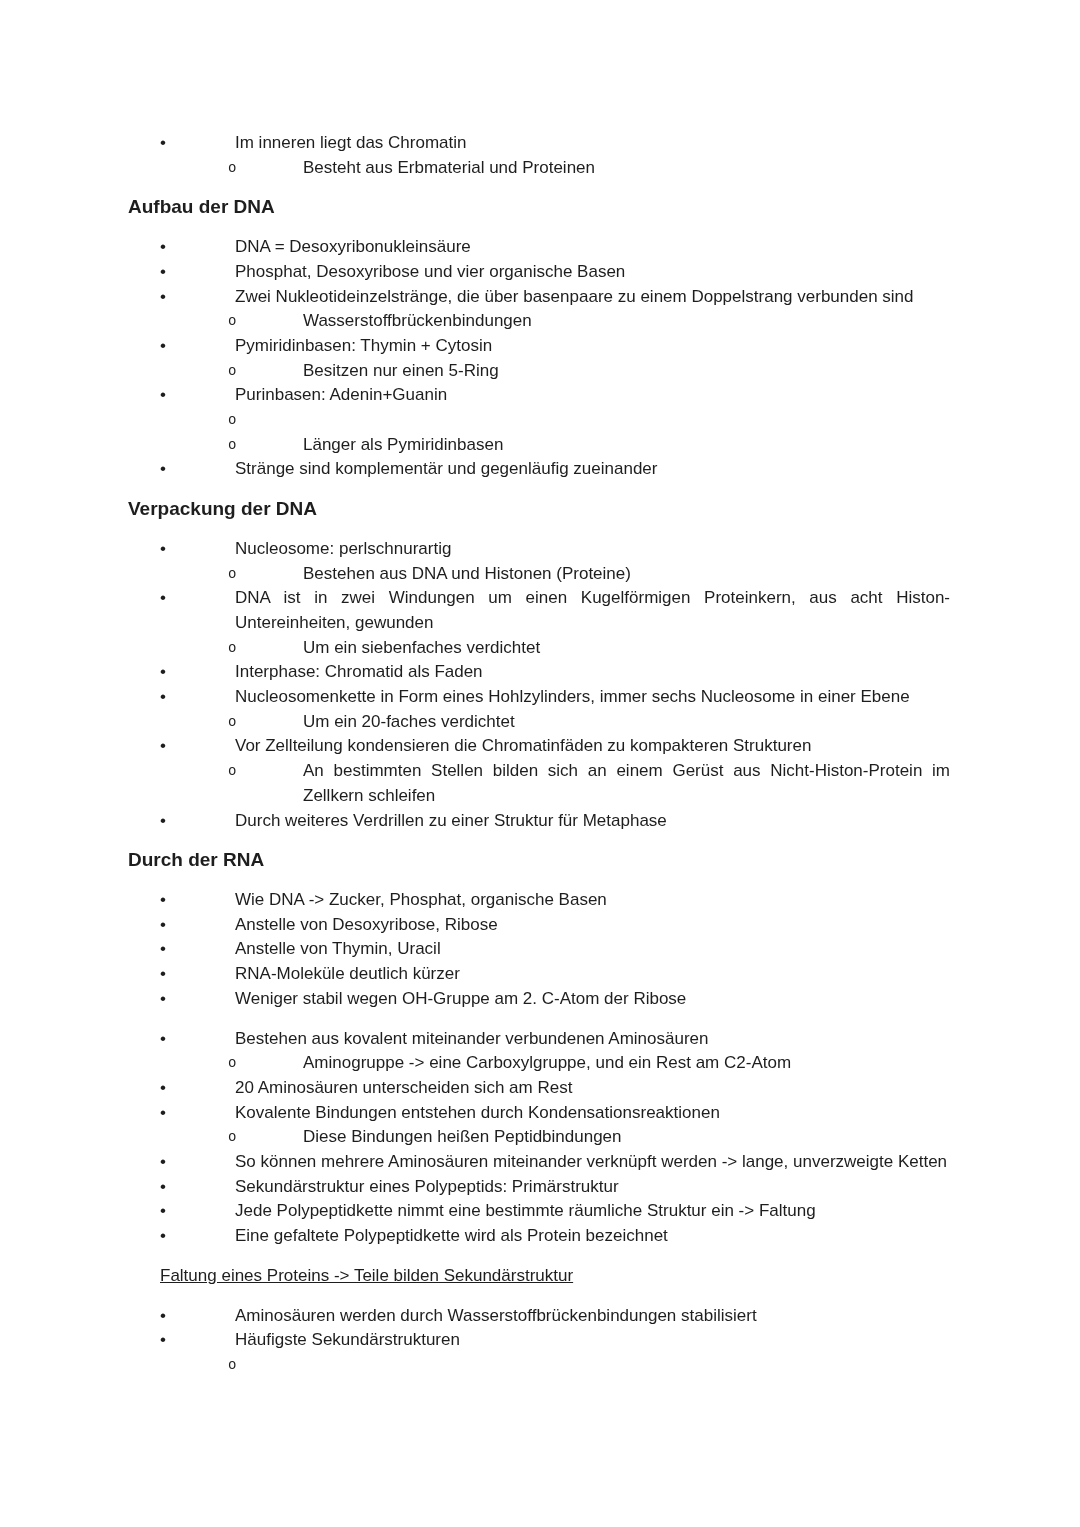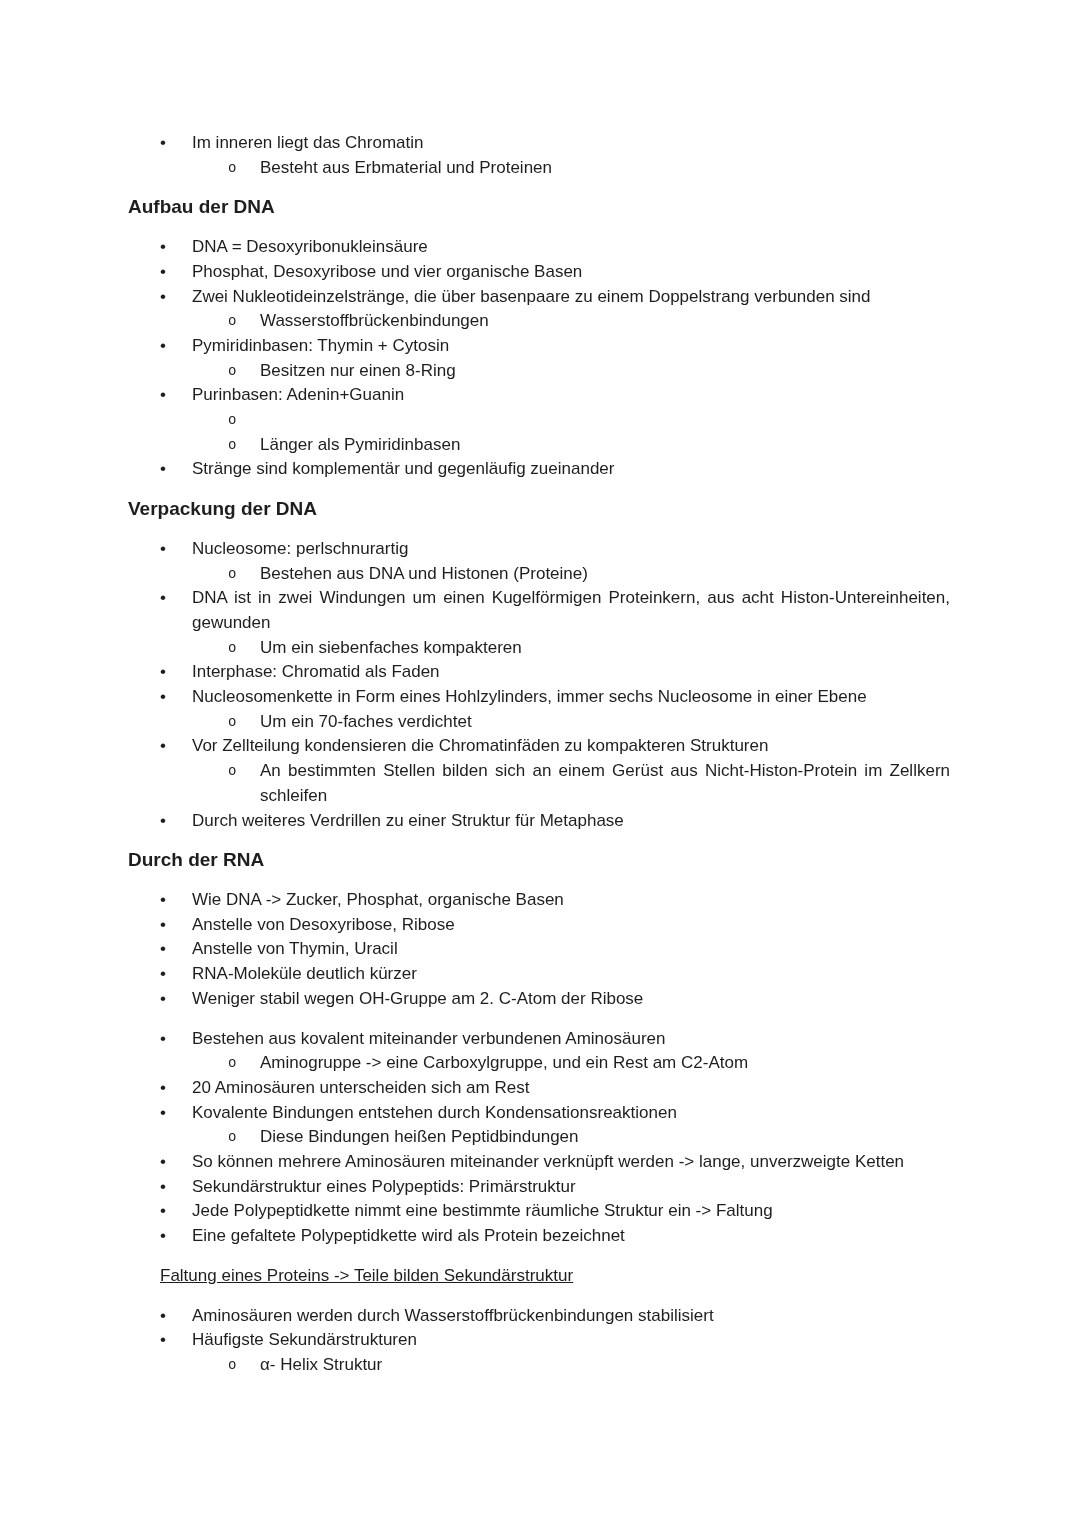--- a/index.html
+++ b/index.html
@@ -38,21 +38,21 @@
   .li.l1 { padding-left: 32px; }   
   .li.l2 { padding-left: 100px; }  
   .marker {
     flex: 0 0 32px;
     width: 32px;
   }
   .li.l2 .marker {
     font-family: "Liberation Mono", monospace;
     font-size: 14px;
   }
-  .text { flex: 1 1 auto; }
+  .text { flex: 1 1 auto; margin-left: 43px; }
   .text.justify { text-align: justify; }
   .para {
     margin: 0 0 15px 0;
     padding-left: 32px; 
     text-decoration: underline;
   }
 </style>
 </head>
 <body>
 
@@ -88,21 +88,21 @@
       <li class="li l2">
         <span class="marker">o</span>
         <span class="text">Wasserstoffbrückenbindungen</span>
       </li>
       <li class="li l1">
         <span class="marker">•</span>
         <span class="text">Pymiridinbasen: Thymin + Cytosin</span>
       </li>
       <li class="li l2">
         <span class="marker">o</span>
-        <span class="text">Besitzen nur einen 8-Ring</span>
+        <span class="text">Besitzen nur einen 5-Ring</span>
       </li>
       <li class="li l1">
         <span class="marker">•</span>
         <span class="text">Purinbasen: Adenin+Guanin</span>
       </li>
       <li class="li l2">
         <span class="marker">o</span>
       </li>
       <li class="li l2">
         <span class="marker">o</span>
@@ -124,33 +124,33 @@
       <li class="li l2">
         <span class="marker">o</span>
         <span class="text">Bestehen aus DNA und Histonen (Proteine)</span>
       </li>
       <li class="li l1">
         <span class="marker">•</span>
         <span class="text justify">DNA ist in zwei Windungen um einen Kugelförmigen Proteinkern, aus acht Histon-Untereinheiten, gewunden</span>
       </li>
       <li class="li l2">
         <span class="marker">o</span>
-        <span class="text">Um ein siebenfaches kompakteren</span>
+        <span class="text">Um ein siebenfaches verdichtet</span>
       </li>
       <li class="li l1">
         <span class="marker">•</span>
         <span class="text">Interphase: Chromatid als Faden</span>
       </li>
       <li class="li l1">
         <span class="marker">•</span>
         <span class="text">Nucleosomenkette in Form eines Hohlzylinders, immer sechs Nucleosome in einer Ebene</span>
       </li>
       <li class="li l2">
         <span class="marker">o</span>
-        <span class="text">Um ein 70-faches verdichtet</span>
+        <span class="text">Um ein 20-faches verdichtet</span>
       </li>
       <li class="li l1">
         <span class="marker">•</span>
         <span class="text">Vor Zellteilung kondensieren die Chromatinfäden zu kompakteren Strukturen</span>
       </li>
       <li class="li l2">
         <span class="marker">o</span>
         <span class="text justify">An bestimmten Stellen bilden sich an einem Gerüst aus Nicht-Histon-Protein im Zellkern schleifen</span>
       </li>
       <li class="li l1">
@@ -230,18 +230,17 @@
       <li class="li l1">
         <span class="marker">•</span>
         <span class="text">Aminosäuren werden durch Wasserstoffbrückenbindungen stabilisiert</span>
       </li>
       <li class="li l1">
         <span class="marker">•</span>
         <span class="text">Häufigste Sekundärstrukturen</span>
       </li>
       <li class="li l2">
         <span class="marker">o</span>
-        <span class="text">α- Helix Struktur</span>
       </li>
     </ul>
 
   </div>
 </div>
 
 </body></html>

